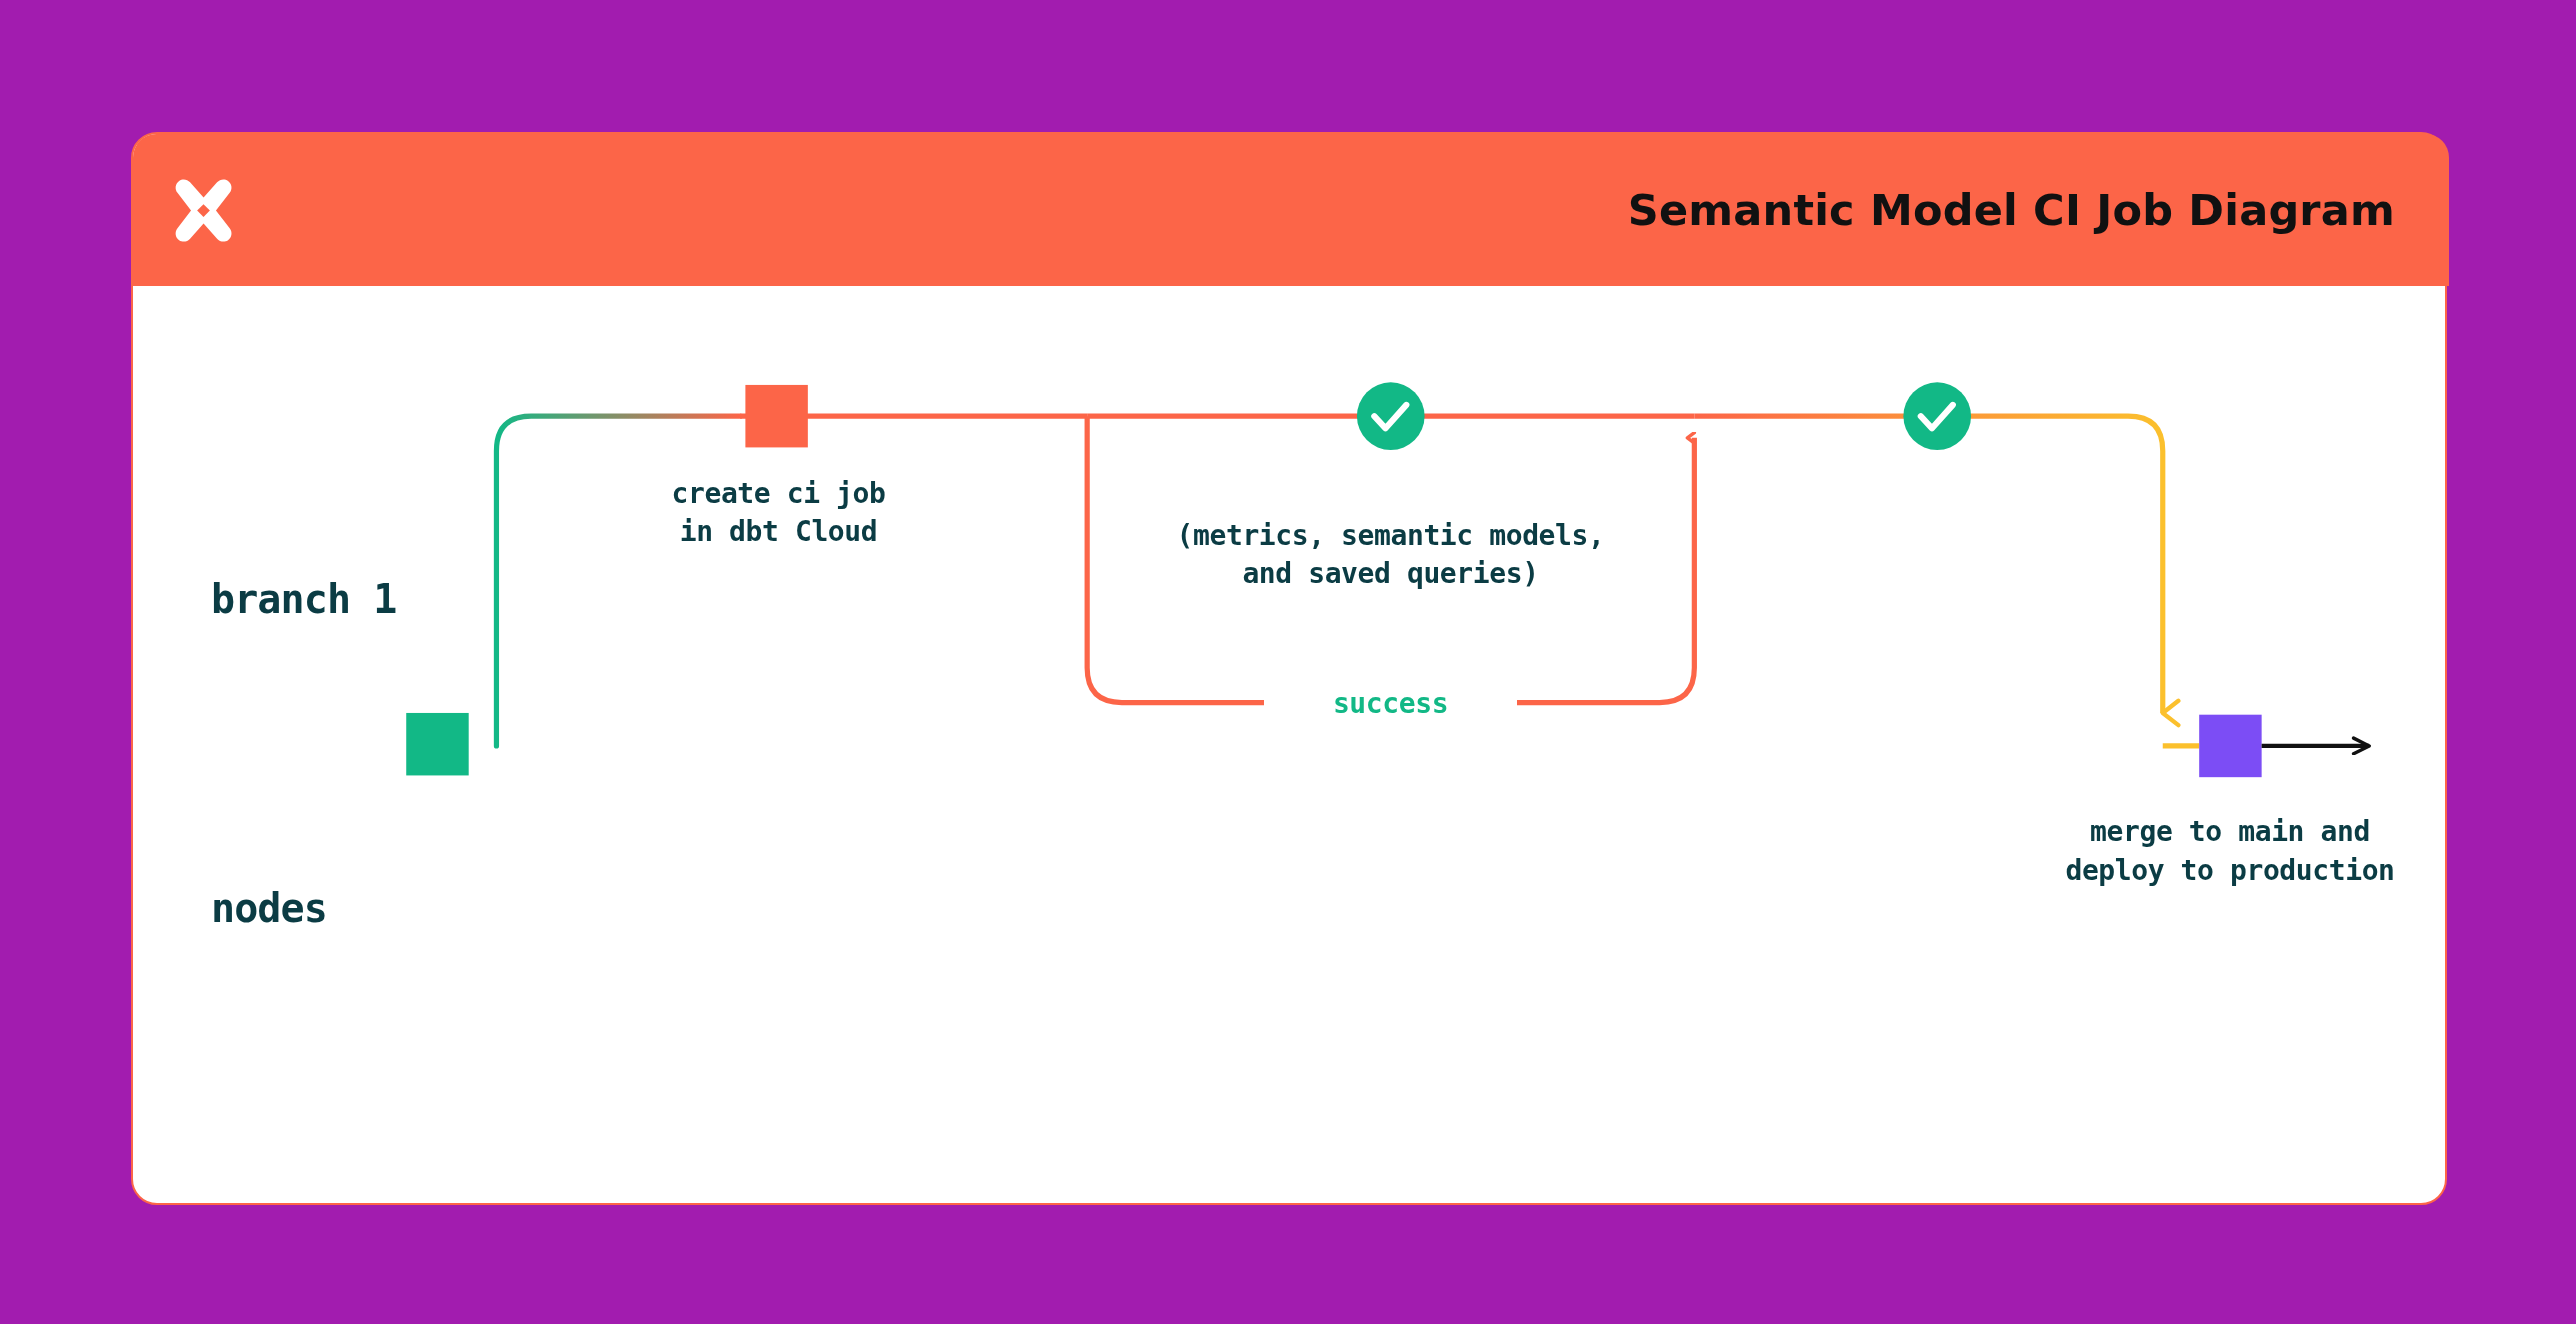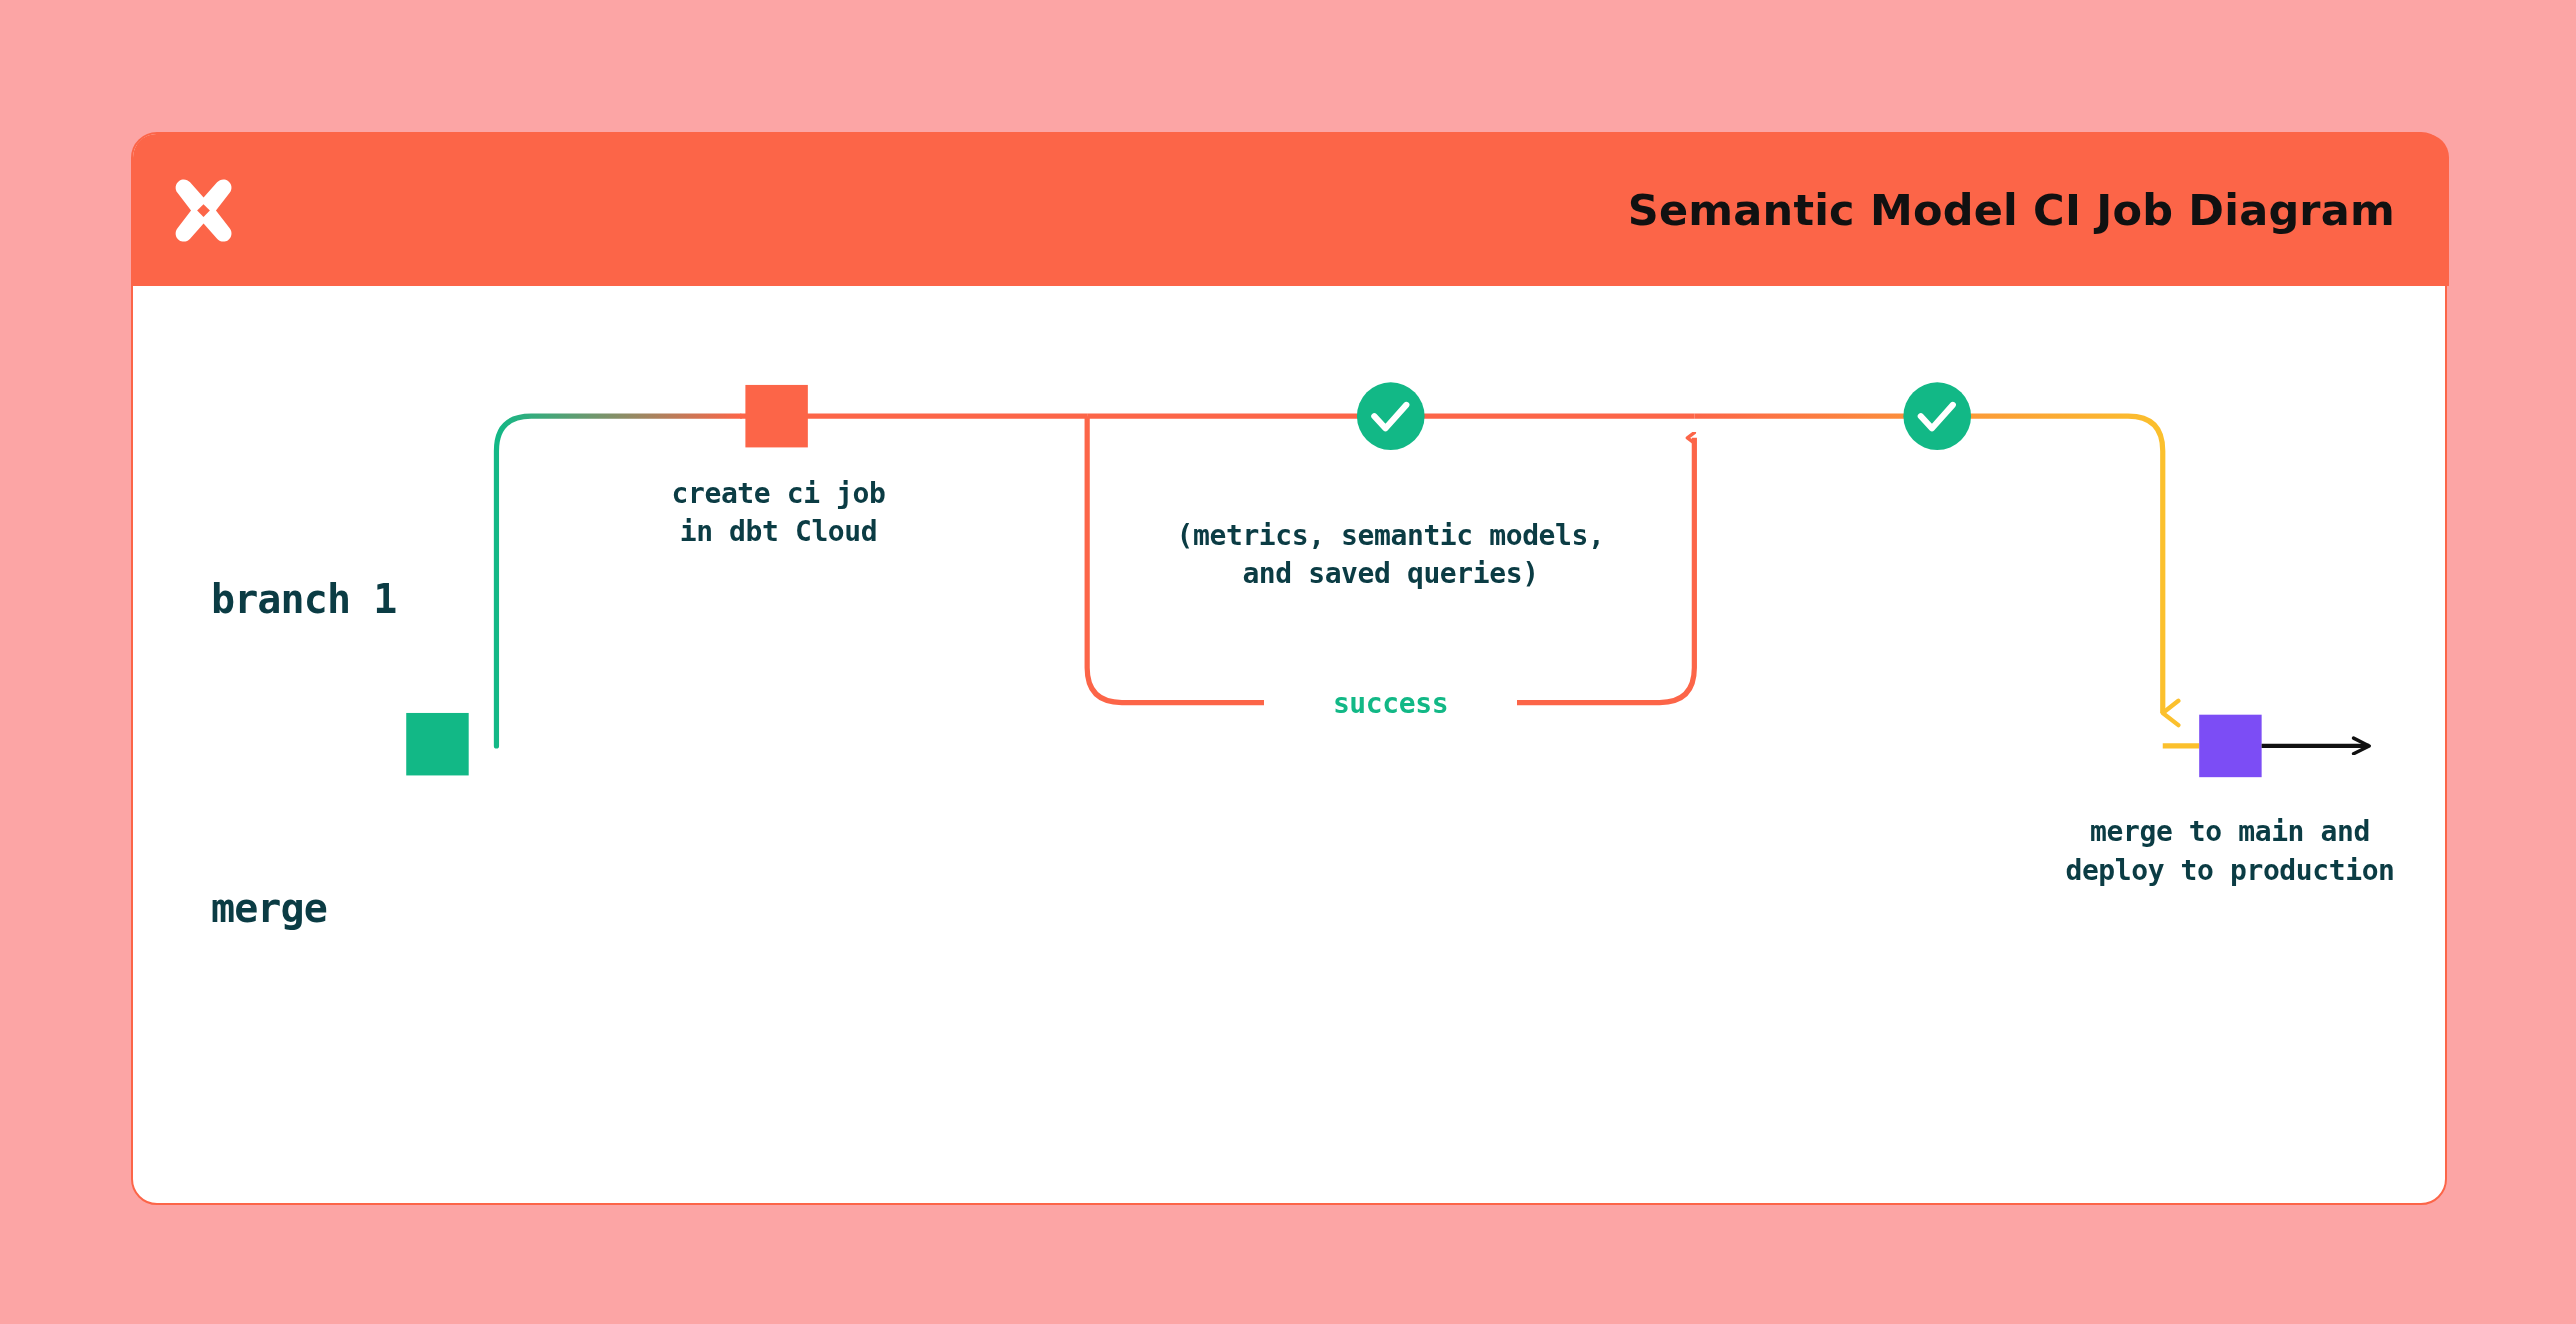--- a/index.html
+++ b/index.html
@@ -6,21 +6,21 @@
   * { box-sizing: border-box; }
   html, body {
     margin: 0; padding: 0;
     background: #ffffff;
     width: 2576px; height: 1324px;
     font-family: "DejaVu Sans", sans-serif;
   }
   #root {
     position: relative;
     width: 2576px; height: 1324px;
-    background: #fca5a5;
+    background: #a21caf;
     overflow: hidden;
   }
 
   
   .card {
     position: absolute;
     left: 131px; top: 132px;
     width: 2316px; height: 1073px;
     border: 2.6px solid #FC6548;
     border-radius: 26px;
@@ -166,21 +166,21 @@
         <g>
           <circle cx="2080" cy="150" r="39" fill="#12B886"></circle>
           <path d="M2061 150 l13 14 24 -27" fill="none" stroke="#ffffff" stroke-width="7" stroke-linecap="round" stroke-linejoin="round"></path>
         </g>
 
         <rect x="706" y="114" width="72" height="72" fill="#FC6548"></rect>
       </svg>
 
       <div class="lbl branch-name" style="left:78px; top:286px;">branch 1</div>
 
-      <div class="lbl branch-name" style="left:78px; top:595px;">merge</div>
+      <div class="lbl branch-name" style="left:78px; top:595px;">nodes</div>
 
       <div class="lbl node-label" style="left:487px; top:189px; width:317px;">create ci job</div>
       <div class="lbl node-label" style="left:487px; top:227px; width:317px;">in dbt Cloud</div>
 
       <div class="lbl node-label" style="left:867px; top:231px; width:781px;">(metrics, semantic models,</div>
       <div class="lbl node-label" style="left:867px; top:269px; width:781px;">and saved queries)</div>
 
       <div class="lbl success-label" style="left:1131px; top:399px; width:253px; text-align:center;">success</div>
 
 

